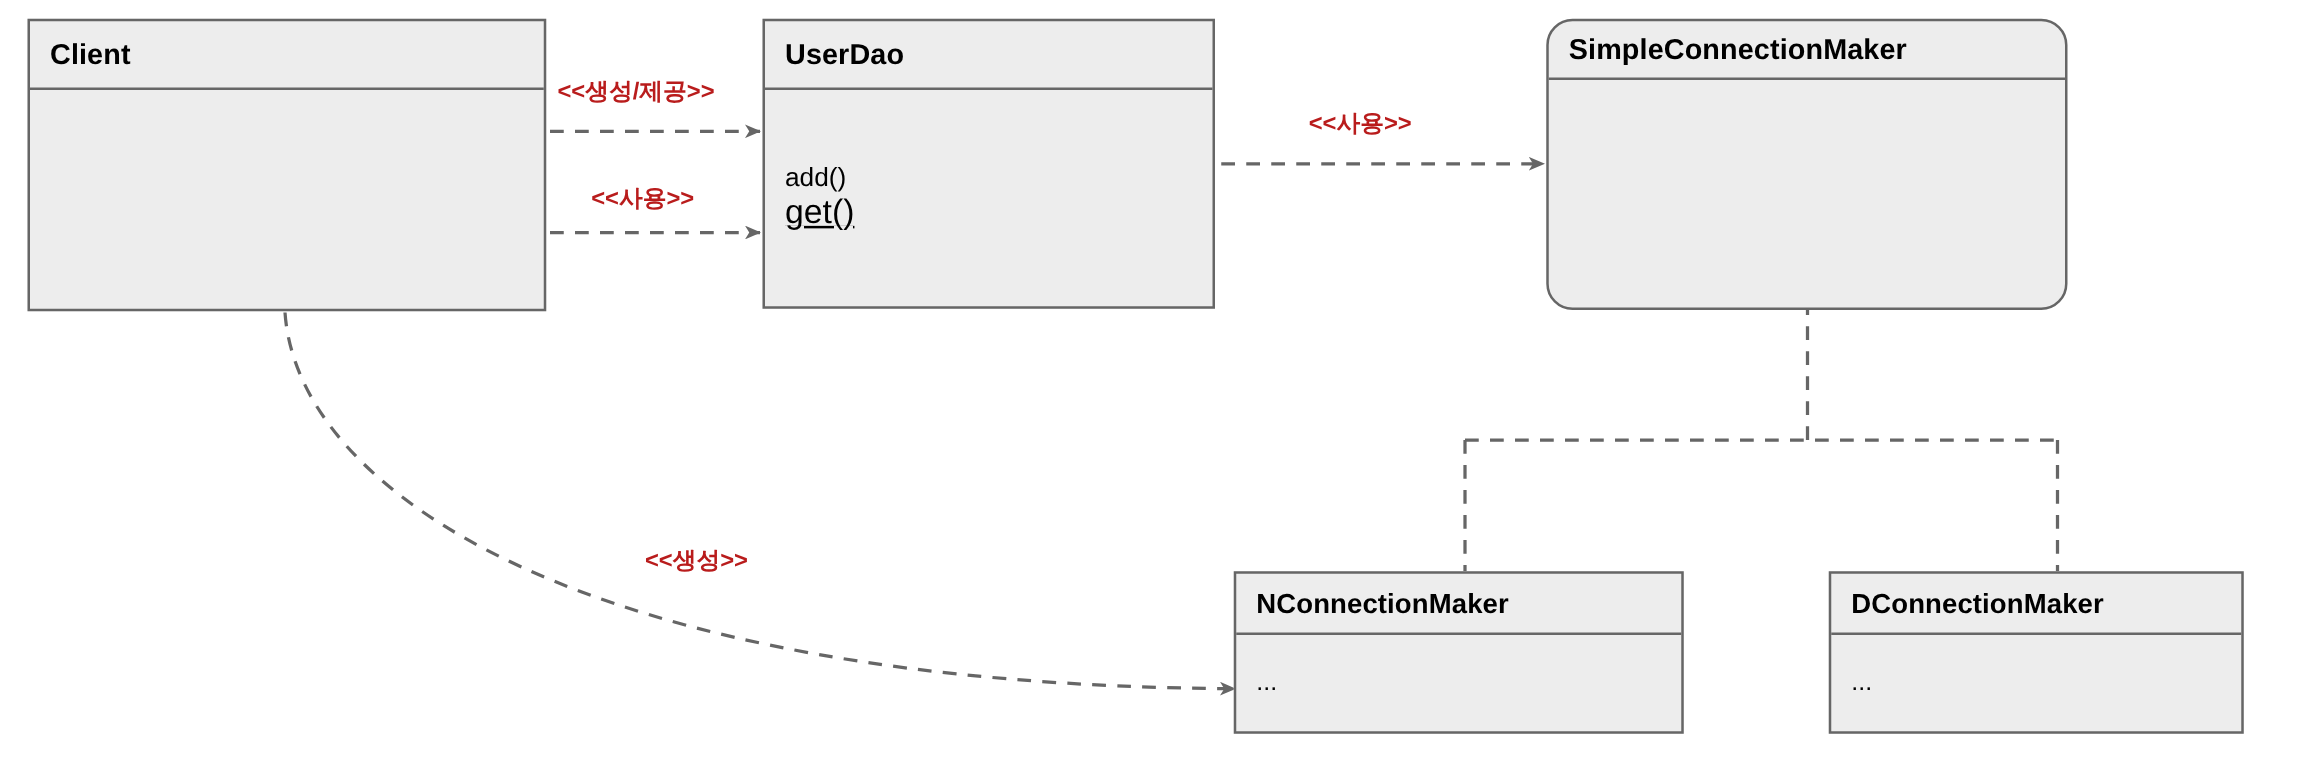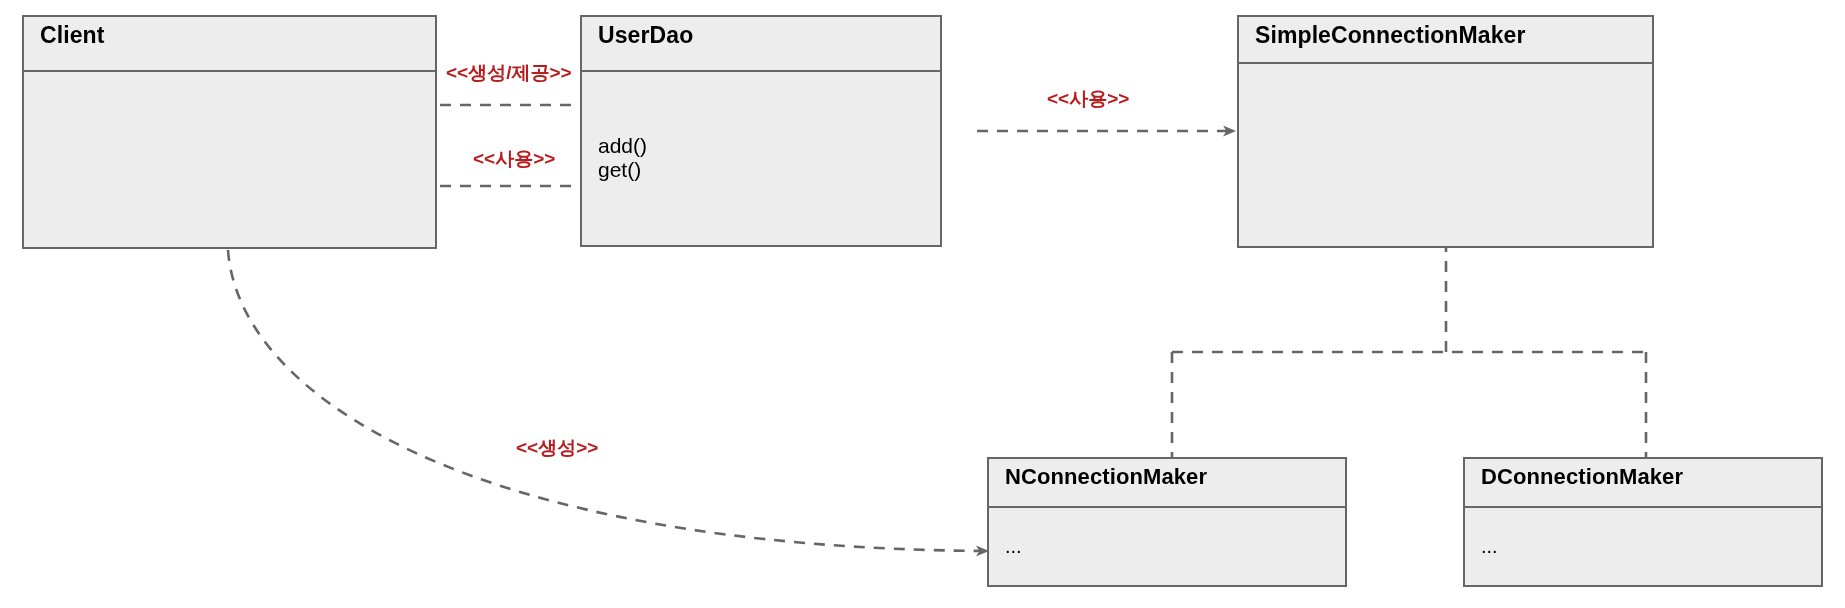--- a/index.html
+++ b/index.html
@@ -20,22 +20,22 @@
   .uml-class {
     position: absolute;
     box-sizing: border-box;
     background: #ededed;
     border: 2px solid #666666;
   }
   .uml-header {
     box-sizing: border-box;
     border-bottom: 2px solid #666666;
     display: flex;
-    align-items: flex-start;
-    padding: 5px 16px;
+    align-items: center;
+    padding: 16px 16px;
   }
   .uml-title {
     font-weight: bold;
     color: #000000;
     white-space: nowrap;
     letter-spacing: 0.1px;
   }
   .uml-body {
     box-sizing: border-box;
     padding: 16px 16px;
@@ -90,47 +90,47 @@
     <line x1="1646" y1="352" x2="1646" y2="457" stroke="#666666" stroke-width="2.6" stroke-dasharray="11,9"></line>
   </svg>
 
   <div id="classes-layer">
       <div class="uml-class" style="left: 22px; top: 15px; width: 415px; height: 234px;">
         <div class="uml-header" style="height: 55px;">
           <div class="uml-title" style="font-size: 23px;">Client</div>
         </div>
         <div class="uml-body" style="height: 175px;"></div>
       </div>
-      <div class="uml-class" style="left: 580px; top: 15px; width: 362px; height: 232px;">
+      <div class="uml-class" style="left: 610px; top: 15px; width: 362px; height: 232px;">
         <div class="uml-header" style="height: 55px;">
           <div class="uml-title" style="font-size: 23px;">UserDao</div>
         </div>
         <div class="uml-body" style="height: 173px;">
           <div style="position: absolute; left: 16px; top: 50%; transform: translateY(-50%);">
             <div class="uml-member" style="font-size: 21px;">add()</div>
-            <div class="uml-member" style="font-size: 21px;">get()</div>
+            <div class="uml-member" style="font-size: 27px; text-decoration: underline;">get()</div>
           </div>
         </div>
       </div>
-      <div class="uml-class" style="left: 1237px; top: 15px; width: 417px; height: 233px;">
+      <div class="uml-class" style="left: 1237px; top: 15px; width: 417px; height: 233px; border-radius: 21px;">
         <div class="uml-header" style="height: 47px;">
           <div class="uml-title" style="font-size: 23px;">SimpleConnectionMaker</div>
         </div>
       </div>
       <div class="uml-class" style="left: 987px; top: 457px; width: 360px; height: 130px;">
         <div class="uml-header" style="height: 49px;">
           <div class="uml-title" style="font-size: 22px;">NConnectionMaker</div>
         </div>
         <div class="uml-body" style="height: 77px;">
           <div style="position: absolute; left: 16px; top: 50%; transform: translateY(-50%);">
             <div class="uml-member" style="font-size: 20px;">...</div>
           </div>
         </div>
       </div>
-      <div class="uml-class" style="left: 1463px; top: 457px; width: 360px; height: 130px;">
+      <div class="uml-class" style="left: 1463px; top: 457px; width: 332px; height: 130px;">
         <div class="uml-header" style="height: 49px;">
           <div class="uml-title" style="font-size: 22px;">DConnectionMaker</div>
         </div>
         <div class="uml-body" style="height: 77px;">
           <div style="position: absolute; left: 16px; top: 50%; transform: translateY(-50%);">
             <div class="uml-member" style="font-size: 20px;">...</div>
           </div>
         </div>
       </div>
     </div>

